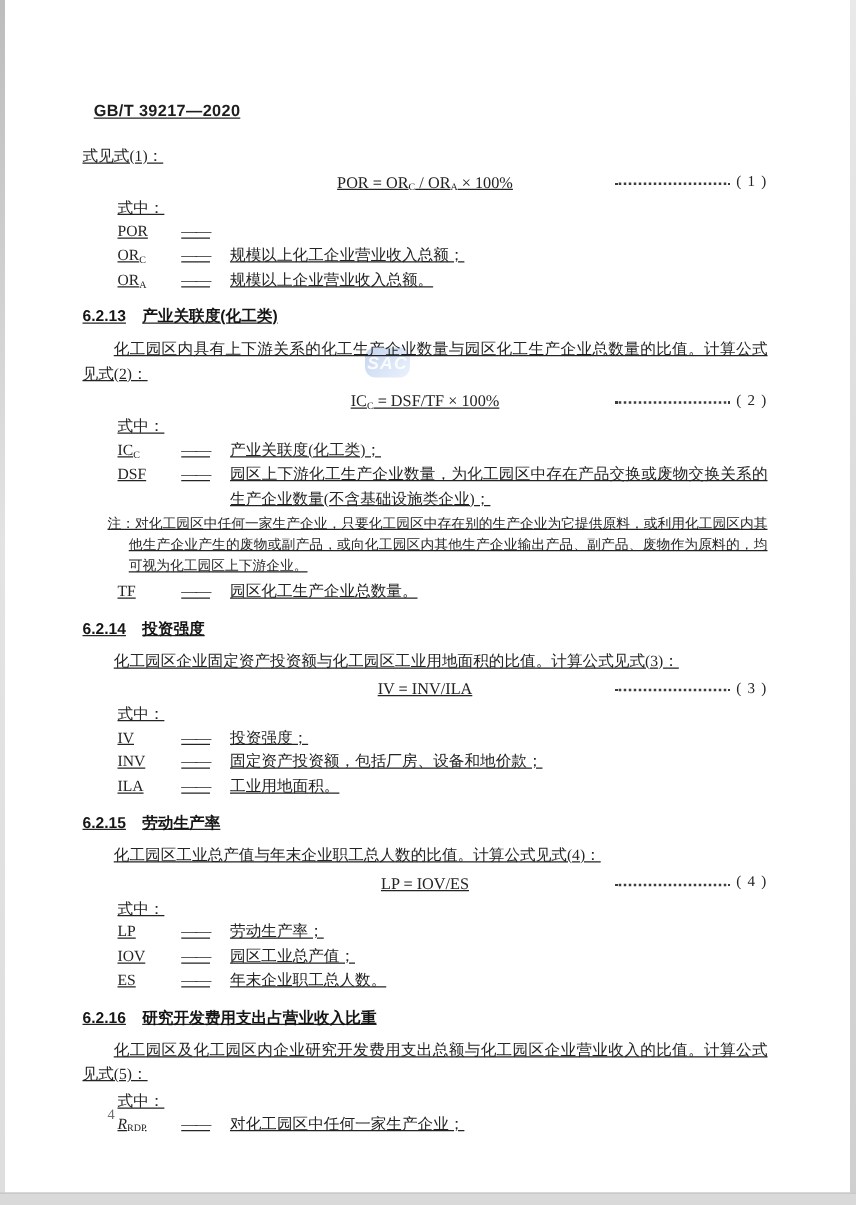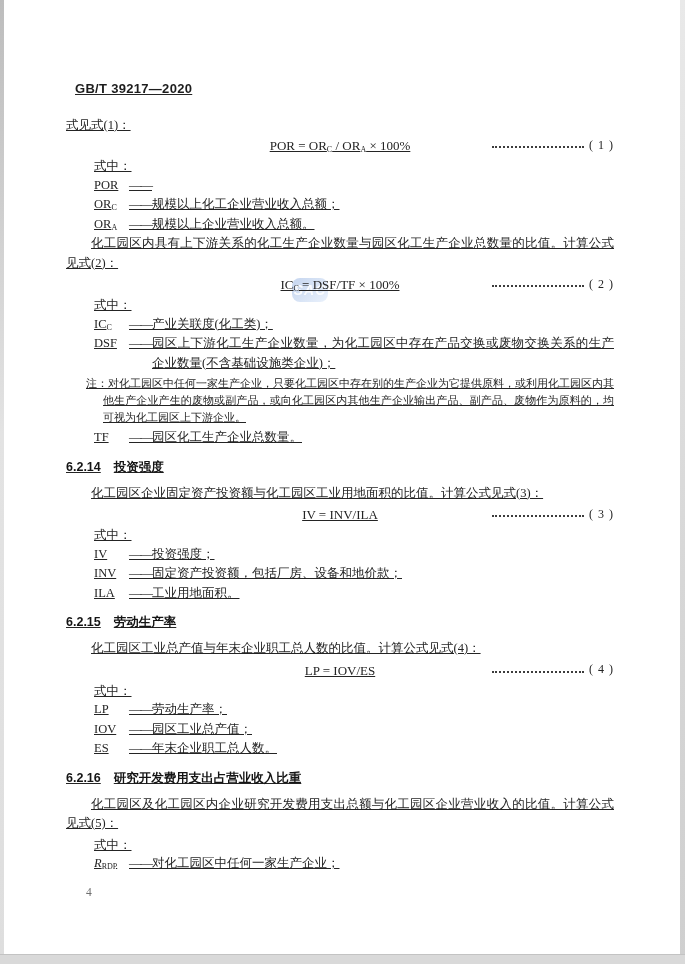--- a/index.html
+++ b/index.html
@@ -45,21 +45,21 @@
 
   .formula-row{position:relative;height:19px;margin:2px 0 2px;text-align:center;}
   .eq{font-size:13px;white-space:nowrap;}
   .leader-group{position:absolute;right:0;top:0;height:19px;display:flex;align-items:center;}
   .dots{width:92px;height:0;border-bottom:2px dotted #3c3c3c;margin-right:5px;margin-top:3px;}
   .eqnum{font-size:12px;white-space:nowrap;letter-spacing:1px;}
 
   .where{margin:2px 0 0 28px;line-height:18.5px;}
 
   .symlist{margin-left:28px;}
-  .symrow{display:flex;line-height:19.5px;align-items:baseline;}
+  .symrow{display:flex;line-height:19.5px;align-items:baseline;gap:16px;}
   .sym{flex:none;min-width:33px;padding-right:2px;white-space:nowrap;}
   .dash{flex:none;letter-spacing:-1px;}
   .def{flex:1;text-align:justify;}
 
   sub{font-size:8px;line-height:0;vertical-align:-2px;letter-spacing:0;}
   .it{font-style:italic;}
 
   .note{
     margin:2px 0 2px 20px;
     padding-left:17px;text-indent:-17px;
@@ -118,20 +118,23 @@
           </div>
           <div class="symrow">
             <span class="sym"><span>OR</span><sub>A</sub></span>
             <span class="dash">——</span>
             <span class="def">规模以上企业营业收入总额。</span>
           </div>
         </div>
     </div>
 
     <div>
+      <div class="heading">
+        <span class="hid">6.2.13</span><span>产业关联度(化工类)</span>
+      </div>
       <div class="para">化工园区内具有上下游关系的化工生产企业数量与园区化工生产企业总数量的比值。计算公式见式(2)：</div>
       <div class="formula-row">
         <span class="eq"><span>IC</span><sub>C</sub><span> = DSF/TF × 100%</span></span>
         <span class="leader-group">
           <span class="dots"></span>
           <span class="eqnum">( 2 )</span>
         </span>
       </div>
       <div class="where">式中：</div>
       <div class="symlist">

